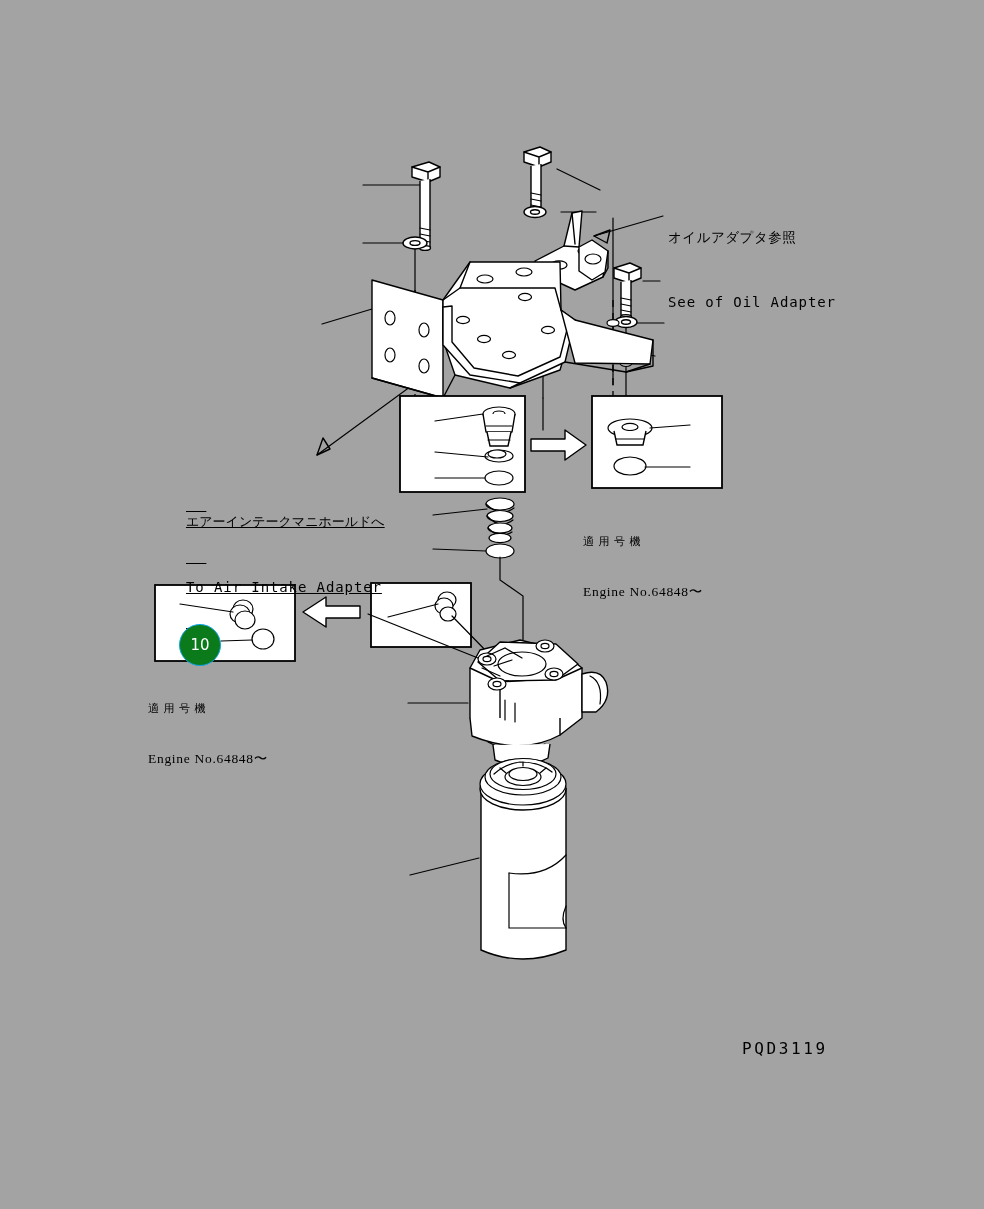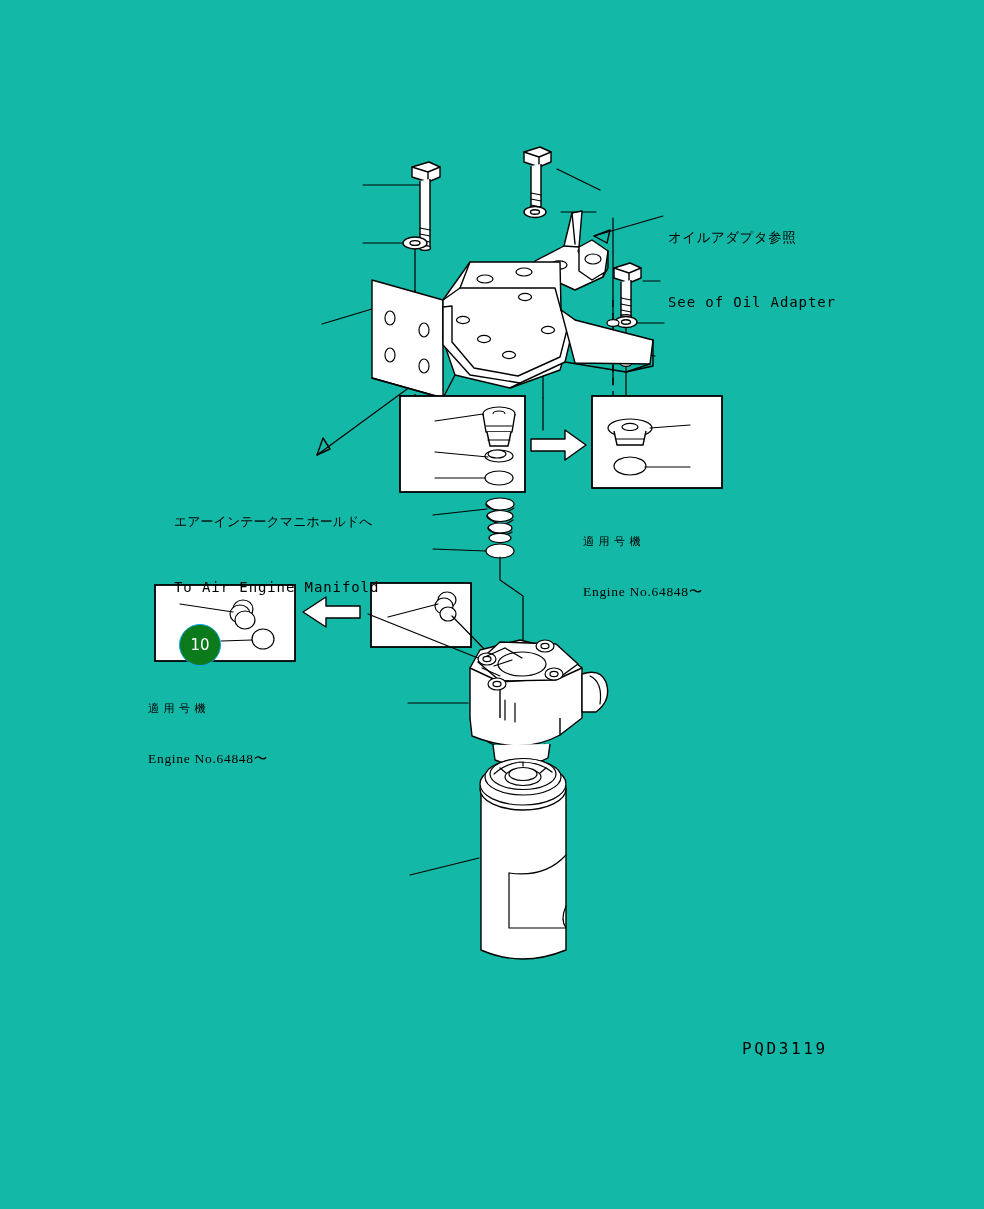--- a/index.html
+++ b/index.html
@@ -8,21 +8,21 @@
     padding: 0;
     background: #ffffff;
   }
   body {
     font-family: "DejaVu Sans", "Liberation Sans", sans-serif;
   }
   #page {
     position: relative;
     width: 984px;
     height: 1209px;
-    background: #14b8a6;
+    background: #a3a3a3;
     overflow: hidden;
   }
   #diagram-svg {
     position: absolute;
     left: 0;
     top: 0;
     width: 984px;
     height: 1209px;
   }
   .lbl {
@@ -41,22 +41,23 @@
     font-size: 14px;
     letter-spacing: 0.9px;
     margin-top: 12px;
   }
   .lbl-code {
     font-family: "DejaVu Sans Mono", "Liberation Mono", monospace;
     font-size: 16px;
     letter-spacing: 2.6px;
   }
   #note-air {
-    left: 174px;
+    left: 186px;
     top: 478px;
+    text-decoration: underline;
   }
   #note-air .lbl-jp { letter-spacing: 0px; font-size: 13px;}
   #note-adapter {
     left: 668px;
     top: 193px;
   }
   #note-adapter .lbl-jp { letter-spacing: 0.5px; }
   #note-eng-right {
     left: 583px;
     top: 498px;
@@ -362,21 +363,21 @@
 
   </svg>
 
   <div class="lbl" id="note-adapter">
     <div class="lbl-jp">オイルアダプタ参照</div>
     <div class="lbl-en">See of Oil Adapter</div>
   </div>
 
   <div class="lbl" id="note-air">
     <div class="lbl-jp">エアーインテークマニホールドへ</div>
-    <div class="lbl-en">To Air Engine Manifold</div>
+    <div class="lbl-en">To Air Intake Adapter</div>
   </div>
 
   <div class="lbl" id="note-eng-right">
     <div class="eng-jp">適用号機</div>
     <div class="eng-en">Engine No.64848〜</div>
   </div>
 
   <div class="lbl" id="note-eng-left">
     <div class="eng-jp">適用号機</div>
     <div class="eng-en">Engine No.64848〜</div>

